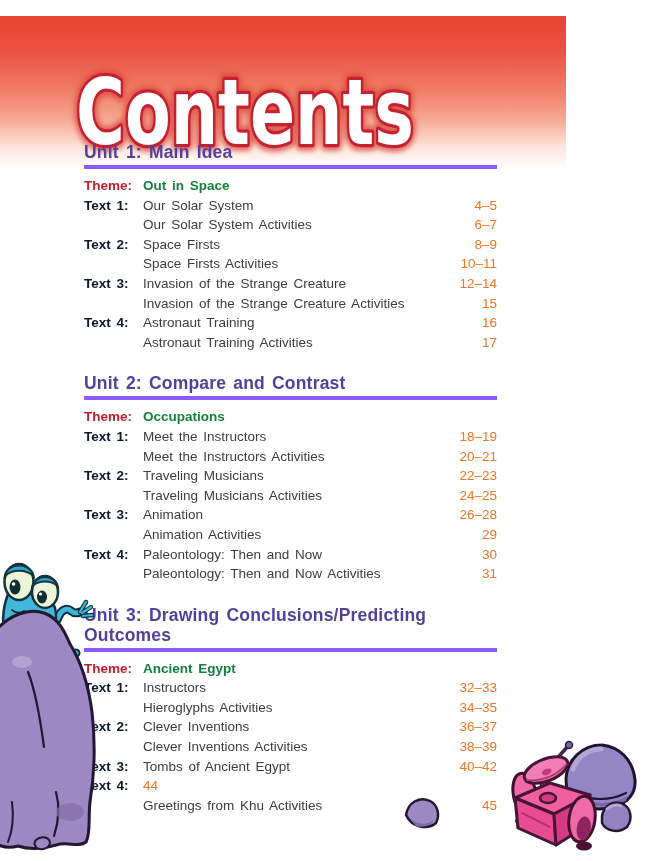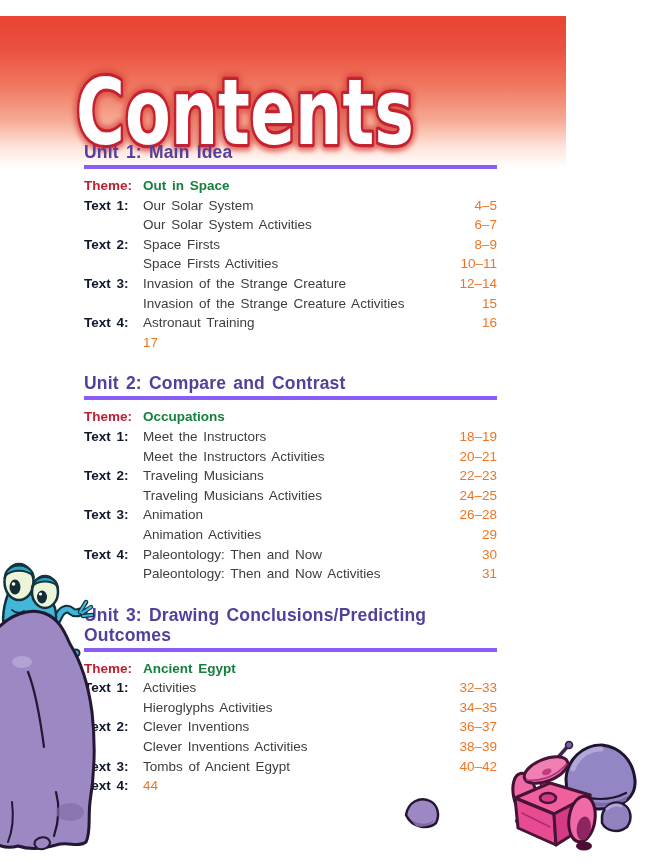--- a/index.html
+++ b/index.html
@@ -90,20 +90,21 @@
           <span class="col-title">Invasion of the Strange Creature Activities</span>
           <span class="col-pages">15</span>
         </div>
         <div class="toc-row">
           <span class="col-label">Text 4:</span>
           <span class="col-title">Astronaut Training</span>
           <span class="col-pages">16</span>
         </div>
         <div class="toc-row">
           <span class="col-label"></span>
+          <span class="col-title">Astronaut Training Activities</span>
           <span class="col-pages">17</span>
         </div>
       </div>
     </section>
 
     <section class="unit">
       <h2 class="unit-heading">Unit 2: Compare and Contrast</h2>
       <div class="rows">
         <div class="toc-row theme-row">
           <span class="col-label">Theme:</span>
@@ -154,21 +155,21 @@
 
     <section class="unit">
       <h2 class="unit-heading">Unit 3: Drawing Conclusions/Predicting Outcomes</h2>
       <div class="rows">
         <div class="toc-row theme-row">
           <span class="col-label">Theme:</span>
           <span class="col-title">Ancient Egypt</span>
         </div>
         <div class="toc-row">
           <span class="col-label">Text 1:</span>
-          <span class="col-title">Activities</span>
+          <span class="col-title">Instructors</span>
           <span class="col-pages">32–33</span>
         </div>
         <div class="toc-row">
           <span class="col-label"></span>
           <span class="col-title">Hieroglyphs Activities</span>
           <span class="col-pages">34–35</span>
         </div>
         <div class="toc-row">
           <span class="col-label">Text 2:</span>
           <span class="col-title">Clever Inventions</span>
@@ -180,20 +181,25 @@
           <span class="col-pages">38–39</span>
         </div>
         <div class="toc-row">
           <span class="col-label">Text 3:</span>
           <span class="col-title">Tombs of Ancient Egypt</span>
           <span class="col-pages">40–42</span>
         </div>
         <div class="toc-row">
           <span class="col-label">Text 4:</span>
           <span class="col-pages">44</span>
+        </div>
+        <div class="toc-row">
+          <span class="col-label"></span>
+          <span class="col-title">Greetings from Khu Activities</span>
+          <span class="col-pages">45</span>
         </div>
       </div>
     </section>
   </main>
 
   <svg class="alien-svg" width="120" height="309" viewBox="0 0 120 309">
 
     <g>
 
       <path d="M48,74 C60,72 56,62 64,58 C72,54 70,64 80,60" fill="none" stroke="#0e323e" stroke-width="9" stroke-linecap="round"></path>

